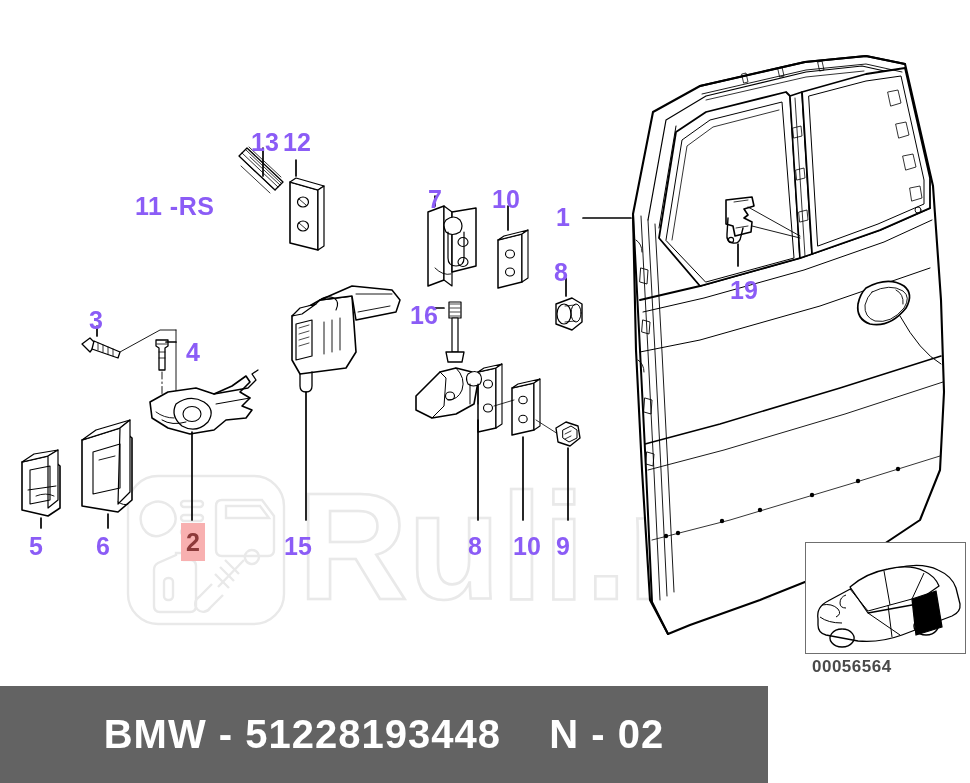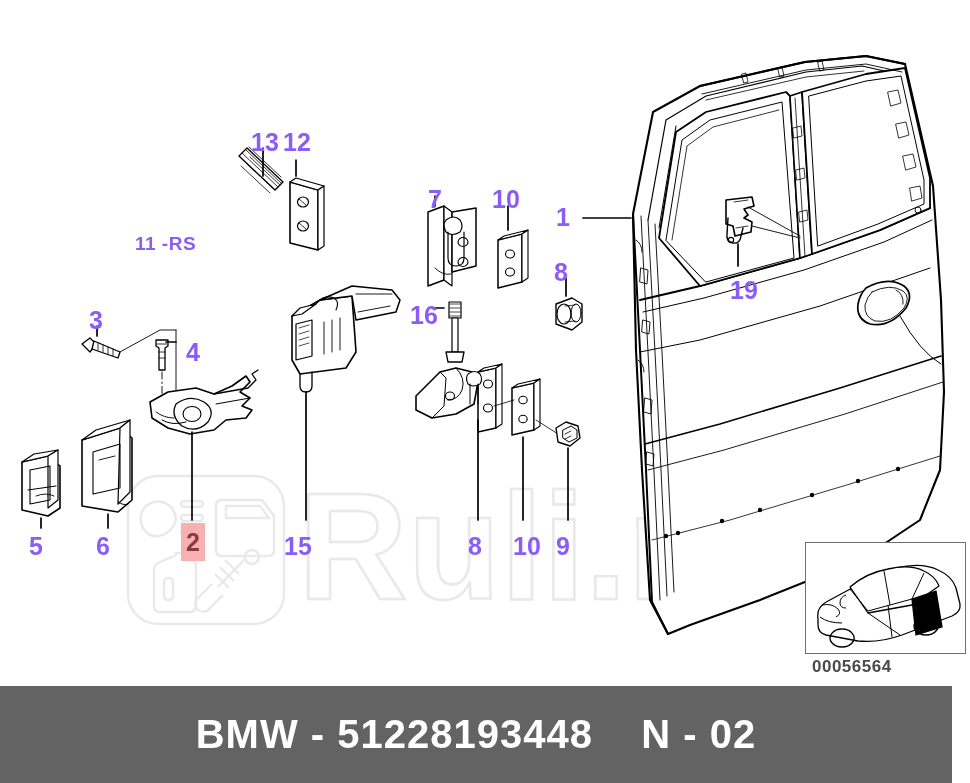--- a/index.html
+++ b/index.html
@@ -12,37 +12,37 @@
   #wm-logo{left:126px;top:474px;width:160px;height:152px;}
   #wm-text{left:298px;top:487px;width:675px;height:140px;}
 
   
   #art{position:absolute;left:0;top:0;width:970px;height:783px;}
 
   
   .cal{position:absolute;font-family:"Liberation Sans",sans-serif;
        font-weight:bold;color:#8b5cf6;line-height:1;white-space:nowrap;}
   .cal.n{font-size:25px;}
-  .cal.rs{font-size:19px;letter-spacing:.5px;margin-top:40px;}
+  .cal.rs{font-size:25px;letter-spacing:.5px;}
 
   .cal-hl{position:absolute;background:#f8b0b0;display:flex;
           align-items:center;justify-content:center;
           font-family:"Liberation Sans",sans-serif;font-weight:bold;
           font-size:25px;color:#8d3a3a;}
 
   
   #thumb{position:absolute;left:805px;top:542px;width:159px;height:110px;
          border:1px solid #6f6f6f;background:#fff;}
   #thumb svg{display:block;width:100%;height:100%;}
   #thumb-code{position:absolute;left:812px;top:657px;font-size:17px;
               font-weight:bold;color:#4a4a4a;letter-spacing:.5px;
               font-family:"Liberation Sans",sans-serif;}
 
   
-  #footer{position:absolute;left:0;top:686px;width:952px;height:97px;
+  #footer{position:absolute;left:0;top:686px;width:768px;height:97px;
           background:#636363;display:flex;align-items:center;
           justify-content:center;}
   #footer-text{color:#fff;font-size:40px;font-weight:bold;letter-spacing:1px;
                font-family:"Liberation Sans",sans-serif;white-space:pre;}
 </style>
 </head>
 <body>
 
 <div id="stage">
 

